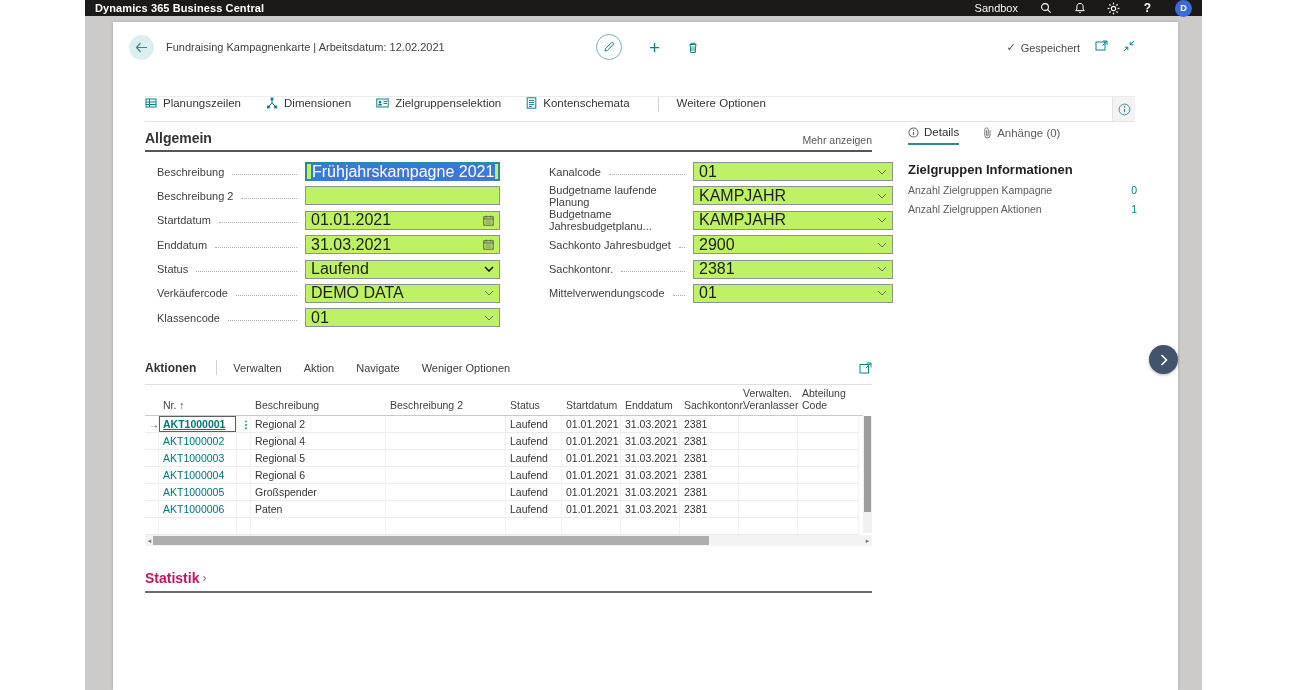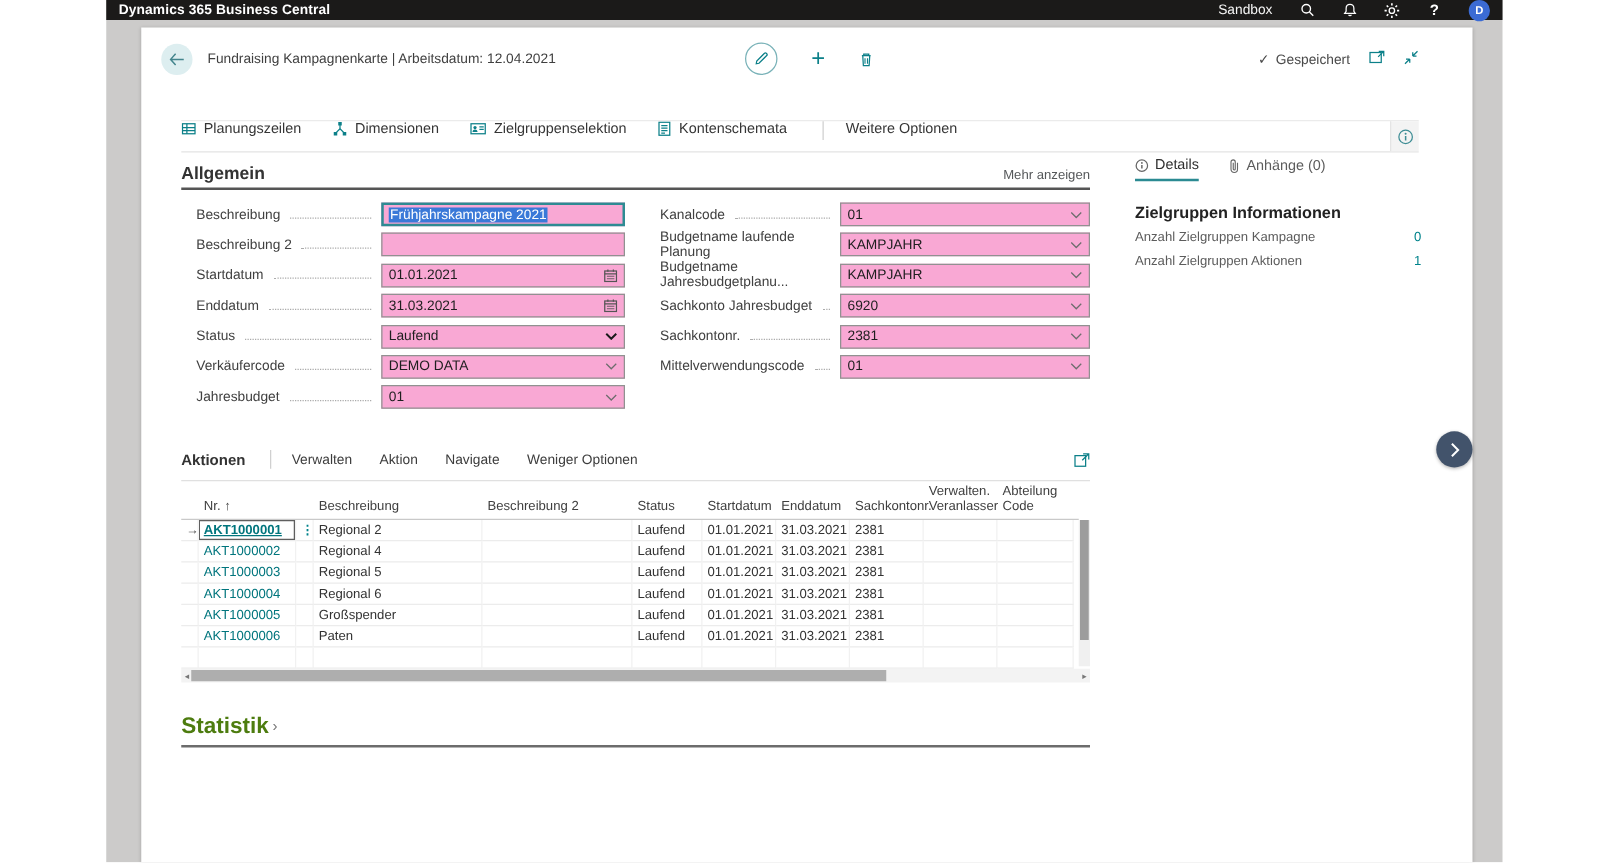--- a/index.html
+++ b/index.html
@@ -41,27 +41,27 @@
               display:flex; align-items:center; justify-content:center; cursor:pointer; }
 
   
   .general { position:absolute; left:32px; top:108px; width:727px; }
   .sec-head { display:flex; justify-content:space-between; align-items:flex-end; }
   .sec-title { font-size:14px; font-weight:bold; color:#333; }
   .show-more { font-size:10.5px; color:#55585a; cursor:pointer; }
   .sec-rule { margin-top:4px; border-bottom:2px solid #555; }
   .fields { position:relative; margin-top:10px; height:180px; }
   .col-left { position:absolute; left:12px; top:0; width:355px; }
-  .col-right { position:absolute; left:383px; top:0; width:344px; }
+  .col-right { position:absolute; left:404px; top:0; width:344px; }
   .frow { display:flex; align-items:center; height:19px; margin-bottom:5.4px; }
   .flabel { display:flex; align-items:flex-end; font-size:11px; color:#404040; }
   .col-left .flabel { width:148px; } .col-right .flabel { width:144px; }
   .dots { flex:1; border-bottom:1px dotted #ababab; margin:0 8px 3px 8px; }
-  .fctrl { position:relative; height:19px; border:1px solid #919191; background:#f9a8d4; display:flex; align-items:center;
-           padding:0 5px; font-size:11px; color:#1f1f1f; cursor:text; }
+  .fctrl { position:relative; height:19px; border:1px solid #919191; background:#bef264; display:flex; align-items:center;
+           padding:0 5px; font-size:16px; color:#1f1f1f; cursor:text; }
   .col-left .fctrl { width:195px; } .col-right .fctrl { width:200px; }
   .fctrl.focused { border:2px solid #2e8b93; padding:0 4px; }
   .seltext { background:#3a79d8; color:#fff; padding:0 1px; white-space:nowrap; }
   .ctrl-icon { margin-left:auto; display:flex; align-items:center; cursor:pointer; }
 
   
   .details-pane { position:absolute; left:795px; top:104px; width:229px; }
   .dtabs { display:flex; gap:24px; }
   .dtab { display:flex; align-items:center; gap:5px; font-size:11.5px; color:#5c5c5c; padding-bottom:5px; cursor:pointer; }
   .dtab.active { color:#2e2e2e; border-bottom:2px solid #2b8a92; }
@@ -93,21 +93,21 @@
   .dots-menu { color:#00838b; font-weight:bold; font-size:10px; letter-spacing:0; cursor:pointer; }
   .vscroll { position:absolute; right:0; top:31px; width:9px; height:117px; background:#f0f0f0; }
   .vthumb { position:absolute; left:1px; top:0; width:7px; height:96px; background:#9d9d9d; cursor:grab; }
   .hscroll { margin-top:0; width:727px; height:11px; background:#f3f3f3; display:flex; align-items:center; position:relative; }
   .harrow { width:9px; font-size:7px; color:#777; text-align:center; cursor:pointer; }
   .hthumb { position:absolute; left:8px; width:556px; height:9px; background:#aeaeae; cursor:grab; }
 
   
   .statistik { position:absolute; left:32px; top:548px; width:727px; }
   .stat-head { display:flex; align-items:center; gap:3px; cursor:pointer; }
-  .stat-title { font-size:18px; font-weight:bold; color:#4d7c0f; }
+  .stat-title { font-size:14px; font-weight:bold; color:#be185d; }
   .stat-chev { font-size:12px; color:#777; }
   .stat-rule { margin-top:5px; border-bottom:2px solid #6c6c6c; }
 
   
   .nav-btn { position:absolute; left:1064px; top:345px; width:29px; height:29px; border-radius:50%; background:#42536b;
              display:flex; align-items:center; justify-content:center; cursor:pointer; z-index:9; box-shadow:0 1px 3px rgba(0,0,0,.3); }
 
   svg { display:block; }
 </style>
 </head>
@@ -152,21 +152,21 @@
       </div>
     </div>
 
     <div class="card">
 
       <div class="back-btn">
         <svg width="13" height="11" viewBox="0 0 13 11">
             <path d="M5.5 1 1.5 5.5 5.5 10 M1.5 5.5 H12" fill="none" stroke="#43858d" stroke-width="1.2"></path>
           </svg>
       </div>
-      <div class="caption">Fundraising Kampagnenkarte | Arbeitsdatum: 12.04.2021</div>
+      <div class="caption">Fundraising Kampagnenkarte | Arbeitsdatum: 12.02.2021</div>
 
       <div class="hdr-actions">
         <span class="pencil-circle">
           <svg width="12" height="12" viewBox="0 0 12 12">
               <path d="M2 10 2.4 7.8 8.6 1.6a1 1 0 0 1 1.4 0l.4.4a1 1 0 0 1 0 1.4L4.2 9.6 2 10z" fill="none" stroke="#0c8089" stroke-width="1"></path>
             </svg>
         </span>
         <span class="plus-btn">+</span>
         <span>
           <svg width="12" height="13" viewBox="0 0 12 13">
@@ -333,21 +333,21 @@
                   <span>DEMO DATA</span>
                 <span class="ctrl-icon">
                     <svg width="10" height="6" viewBox="0 0 10 6">
                       <path d="M1 1 5 5 9 1" fill="none" stroke="#6d6d6d" stroke-width="1"></path>
                     </svg>
                   </span>
               </div>
             </div>
             <div class="frow">
               <span class="flabel">
-                  <span>Jahresbudget</span>
+                  <span>Klassencode</span>
                   <span class="dots"></span>
                 </span>
               <div class="fctrl">
                   <span>01</span>
                 <span class="ctrl-icon">
                     <svg width="10" height="6" viewBox="0 0 10 6">
                       <path d="M1 1 5 5 9 1" fill="none" stroke="#6d6d6d" stroke-width="1"></path>
                     </svg>
                   </span>
               </div>
@@ -396,21 +396,21 @@
                     </svg>
                   </span>
               </div>
             </div>
             <div class="frow">
               <span class="flabel">
                   <span>Sachkonto Jahresbudget</span>
                   <span class="dots"></span>
                 </span>
               <div class="fctrl">
-                  <span>6920</span>
+                  <span>2900</span>
                 <span class="ctrl-icon">
                     <svg width="10" height="6" viewBox="0 0 10 6">
                       <path d="M1 1 5 5 9 1" fill="none" stroke="#6d6d6d" stroke-width="1"></path>
                     </svg>
                   </span>
               </div>
             </div>
             <div class="frow">
               <span class="flabel">
                   <span>Sachkontonr.</span>

